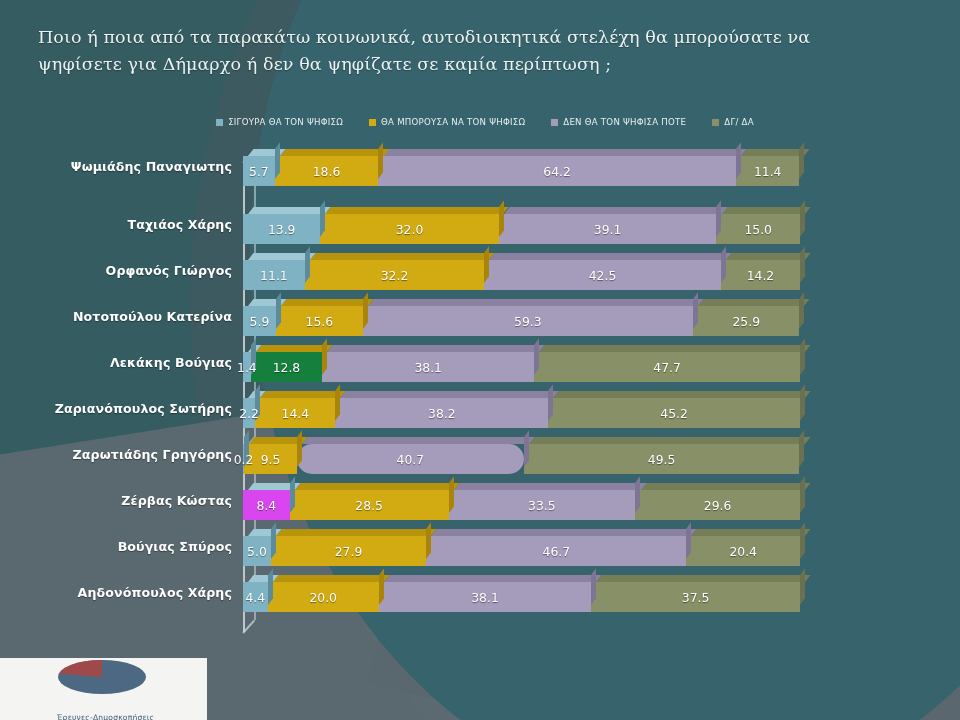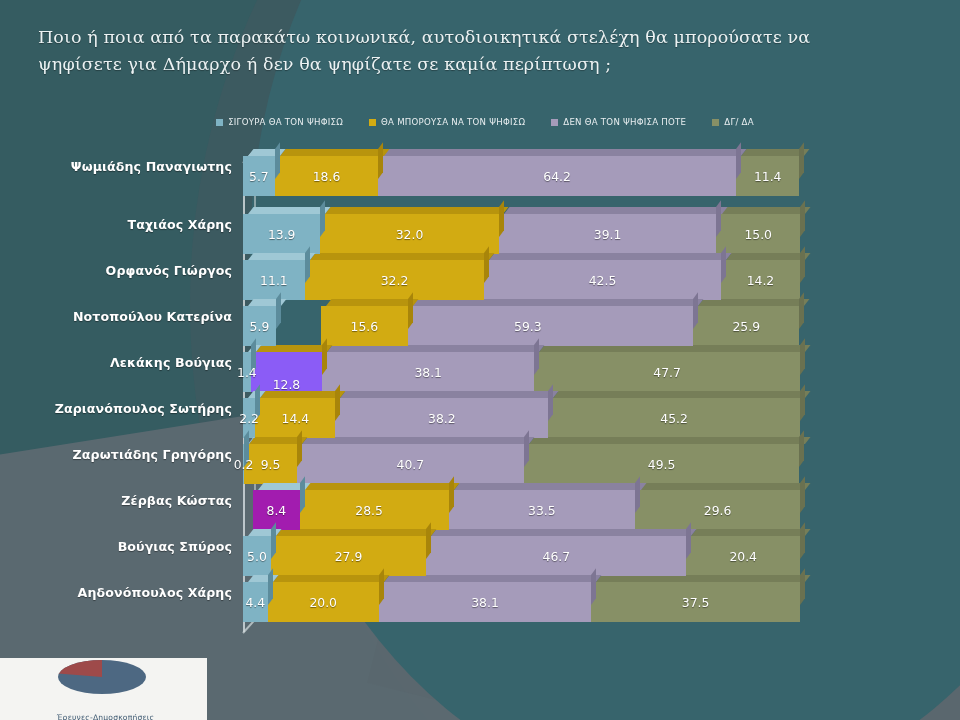--- a/index.html
+++ b/index.html
@@ -180,21 +180,21 @@
 
   .bar-stack {
     position: absolute;
     left: 243px;
     top: 6px;
     height: 30px;
   }
   .seg {
     position: absolute;
     top: 0;
-    height: 40px;
+    height: 30px;
     box-sizing: border-box;
     display: flex;
     align-items: center;
     justify-content: center;
   }
   
   .seg .top-face {
     position: absolute;
     left: 5px;
     top: -7px;
@@ -391,21 +391,21 @@
           </div>
         </div>
         <div class="row" style="top: 158px;">
           <div class="cat-label">Νοτοπούλου Κατερίνα</div>
           <div class="bar-stack">
             <div class="seg narrow" style="left: 0px; width: 32.863px; background: rgb(127, 179, 196); z-index: 10;">
               <div class="top-face" style="background: rgb(159, 200, 213);"></div>
               <div class="side-face" style="background: rgb(92, 140, 156);"></div>
               <span class="val">5.9</span>
             </div>
-            <div class="seg" style="left: 32.863px; width: 86.892px; background: rgb(210, 171, 18); z-index: 9; margin-left: 45px;">
+            <div class="seg" style="left: 32.863px; width: 86.892px; background: rgb(210, 171, 18); z-index: 9;">
               <div class="top-face" style="background: rgb(184, 148, 13);"></div>
               <div class="side-face" style="background: rgb(168, 133, 10);"></div>
               <span class="val">15.6</span>
             </div>
             <div class="seg" style="left: 119.755px; width: 330.301px; background: rgb(165, 155, 186); z-index: 8;">
               <div class="top-face" style="background: rgb(138, 130, 160);"></div>
               <div class="side-face" style="background: rgb(125, 117, 147);"></div>
               <span class="val">59.3</span>
             </div>
             <div class="seg" style="left: 450.056px; width: 106.387px; background: rgb(135, 144, 102); z-index: 7;">
@@ -416,21 +416,21 @@
           </div>
         </div>
         <div class="row" style="top: 204px;">
           <div class="cat-label">Λεκάκης Βούγιας</div>
           <div class="bar-stack">
             <div class="seg narrow" style="left: 0px; width: 7.798px; background: rgb(127, 179, 196); z-index: 10;">
               <div class="top-face" style="background: rgb(159, 200, 213);"></div>
               <div class="side-face" style="background: rgb(92, 140, 156);"></div>
               <span class="val">1.4</span>
             </div>
-            <div class="seg" style="left: 7.798px; width: 71.296px; background: #8b5cf6; z-index: 9; align-items: flex-end;">
+            <div class="seg" style="left: 7.798px; width: 71.296px; background: #15803d; z-index: 9;">
               <div class="top-face" style="background: rgb(184, 148, 13);"></div>
               <div class="side-face" style="background: rgb(168, 133, 10);"></div>
               <span class="val">12.8</span>
             </div>
             <div class="seg" style="left: 79.094px; width: 212.217px; background: rgb(165, 155, 186); z-index: 8;">
               <div class="top-face" style="background: rgb(138, 130, 160);"></div>
               <div class="side-face" style="background: rgb(125, 117, 147);"></div>
               <span class="val">38.1</span>
             </div>
             <div class="seg" style="left: 291.311px; width: 265.689px; background: rgb(135, 144, 102); z-index: 7;">
@@ -471,36 +471,36 @@
             <div class="seg narrow" style="left: 0px; width: 1.114px; background: rgb(127, 179, 196); z-index: 10;">
               <div class="top-face" style="background: rgb(159, 200, 213);"></div>
               <div class="side-face" style="background: rgb(92, 140, 156);"></div>
               <span class="val">0.2</span>
             </div>
             <div class="seg" style="left: 1.114px; width: 52.915px; background: rgb(210, 171, 18); z-index: 9;">
               <div class="top-face" style="background: rgb(184, 148, 13);"></div>
               <div class="side-face" style="background: rgb(168, 133, 10);"></div>
               <span class="val">9.5</span>
             </div>
-            <div class="seg" style="left: 54.029px; width: 226.699px; background: rgb(165, 155, 186); z-index: 8;">
+            <div class="seg" style="left: 54.029px; width: 226.699px; background: rgb(165, 155, 186); z-index: 8; border-radius: 15px;">
               <div class="top-face" style="background: rgb(138, 130, 160);"></div>
               <div class="side-face" style="background: rgb(125, 117, 147);"></div>
               <span class="val">40.7</span>
             </div>
             <div class="seg" style="left: 280.728px; width: 275.715px; background: rgb(135, 144, 102); z-index: 7;">
               <div class="top-face" style="background: rgb(118, 126, 88);"></div>
               <div class="side-face" style="background: rgb(106, 113, 80);"></div>
               <span class="val">49.5</span>
             </div>
           </div>
         </div>
         <div class="row" style="top: 342px;">
           <div class="cat-label">Ζέρβας Κώστας</div>
           <div class="bar-stack">
-            <div class="seg" style="left: 10px; width: 46.788px; background: #a21caf; z-index: 10;">
+            <div class="seg" style="left: 0px; width: 46.788px; background: #d946ef; z-index: 10;">
               <div class="top-face" style="background: rgb(159, 200, 213);"></div>
               <div class="side-face" style="background: rgb(92, 140, 156);"></div>
               <span class="val">8.4</span>
             </div>
             <div class="seg" style="left: 46.788px; width: 158.745px; background: rgb(210, 171, 18); z-index: 9;">
               <div class="top-face" style="background: rgb(184, 148, 13);"></div>
               <div class="side-face" style="background: rgb(168, 133, 10);"></div>
               <span class="val">28.5</span>
             </div>
             <div class="seg" style="left: 205.533px; width: 186.595px; background: rgb(165, 155, 186); z-index: 8;">

